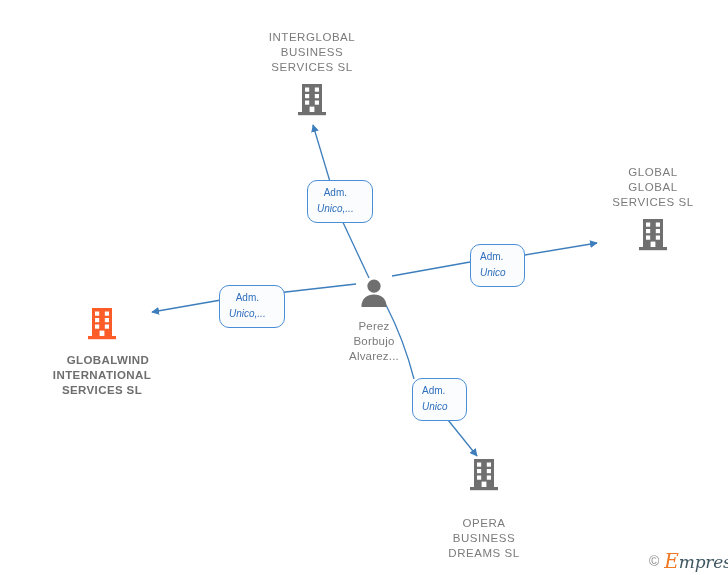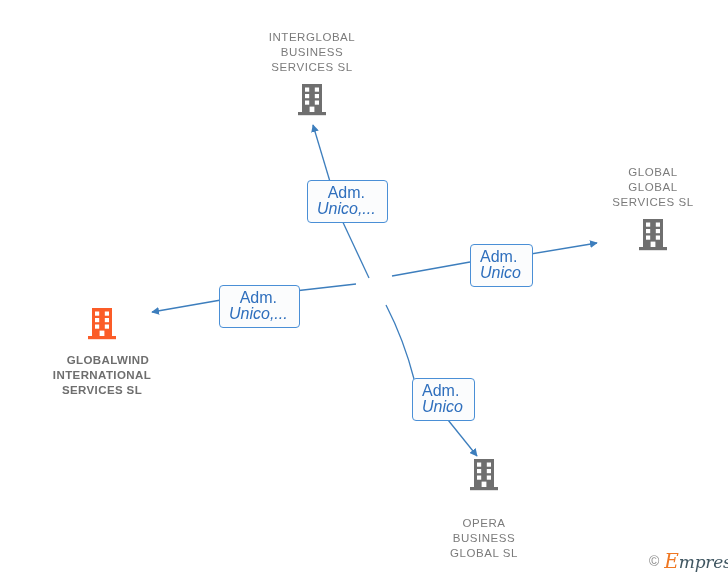--- a/index.html
+++ b/index.html
@@ -48,26 +48,26 @@
     color: #7b7b7b;
   }
   .icon-wrap {
     display: block;
   }
   
   .rel {
     position: absolute;
     box-sizing: border-box;
     border: 1.3px solid #4a8fd6;
-    border-radius: 4px;
+    border-radius: 10px;
     background: #fbfcfd;
     color: #2f6fbd;
-    font-size: 16px;
+    font-size: 10px;
     line-height: 16px;
-    padding: 4px 11px 5px 9px;
+    padding: 4px 18px 5px 9px;
     white-space: nowrap;
   }
   .rel .l1 { display: block; }
   .rel .l2 { display: block; font-style: italic; }
   .rel.center { text-align: center; }
   .rel.leftal { text-align: left; }
   
   #watermark {
     position: absolute;
     left: 649px;
@@ -178,38 +178,49 @@
         <rect x="8" y="17.5" width="4.2" height="4.2" fill="#ffffff"></rect>
         <rect x="17.8" y="17.5" width="4.2" height="4.2" fill="#ffffff"></rect>
         <rect x="12.6" y="23.6" width="4.8" height="5.4" fill="#ffffff"></rect>
       </svg>
     </span>
     <div class="node-label bold" style="margin-top:8px;margin-left:12px;">GLOBALWIND</div>
     <div class="node-label bold">INTERNATIONAL</div>
     <div class="node-label bold">SERVICES  SL</div>
   </div>
 
+  <div class="node" style="left:294px; top:278px;">
+    <span class="icon-wrap">
+      <svg width="30" height="30" viewBox="0 0 30 30" xmlns="http://www.w3.org/2000/svg">
+        <circle cx="15" cy="8.2" r="6.6" fill="#6f6f6f"></circle>
+        <path d="M 2.4 29 C 2.4 20.4 8.0 16.4 15 16.4 C 22.0 16.4 27.6 20.4 27.6 29 Z" fill="#6f6f6f"></path>
+      </svg>
+    </span>
+    <div class="node-label person" style="margin-top:7px;">Perez</div>
+    <div class="node-label person">Borbujo</div>
+    <div class="node-label person">Alvarez...</div>
+  </div>
 
   <div class="node" style="left:404px; top:458px;">
     <span class="icon-wrap">
       <svg width="30" height="34" viewBox="0 0 30 34" xmlns="http://www.w3.org/2000/svg">
         <rect x="5" y="1" width="20" height="28" fill="#6f6f6f"></rect>
         <rect x="1" y="29" width="28" height="3.2" fill="#6f6f6f"></rect>
         <rect x="8" y="4.5" width="4.2" height="4.2" fill="#ffffff"></rect>
         <rect x="17.8" y="4.5" width="4.2" height="4.2" fill="#ffffff"></rect>
         <rect x="8" y="11" width="4.2" height="4.2" fill="#ffffff"></rect>
         <rect x="17.8" y="11" width="4.2" height="4.2" fill="#ffffff"></rect>
         <rect x="8" y="17.5" width="4.2" height="4.2" fill="#ffffff"></rect>
         <rect x="17.8" y="17.5" width="4.2" height="4.2" fill="#ffffff"></rect>
         <rect x="12.6" y="23.6" width="4.8" height="5.4" fill="#ffffff"></rect>
       </svg>
     </span>
     <div class="node-label" style="margin-top:20px;">OPERA</div>
     <div class="node-label">BUSINESS</div>
-    <div class="node-label">GLOBAL SL</div>
+    <div class="node-label">DREAMS SL</div>
   </div>
 
   <div class="rel center" style="left:307px; top:180px;">
     <span class="l1">Adm.</span>
     <span class="l2">Unico,...</span>
   </div>
 
   <div class="rel leftal" style="left:470px; top:244px;">
     <span class="l1">Adm.</span>
     <span class="l2">Unico</span>

